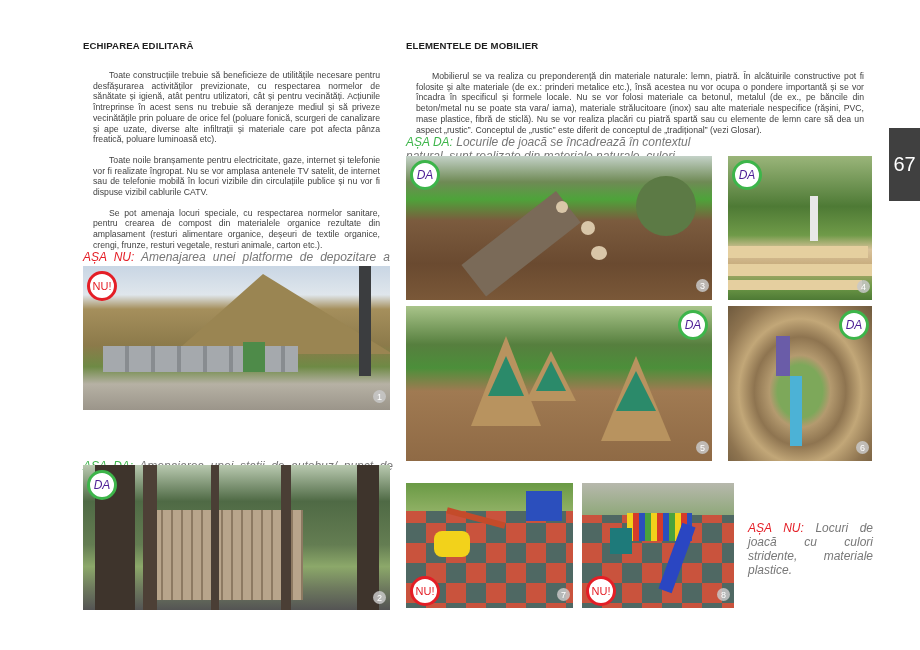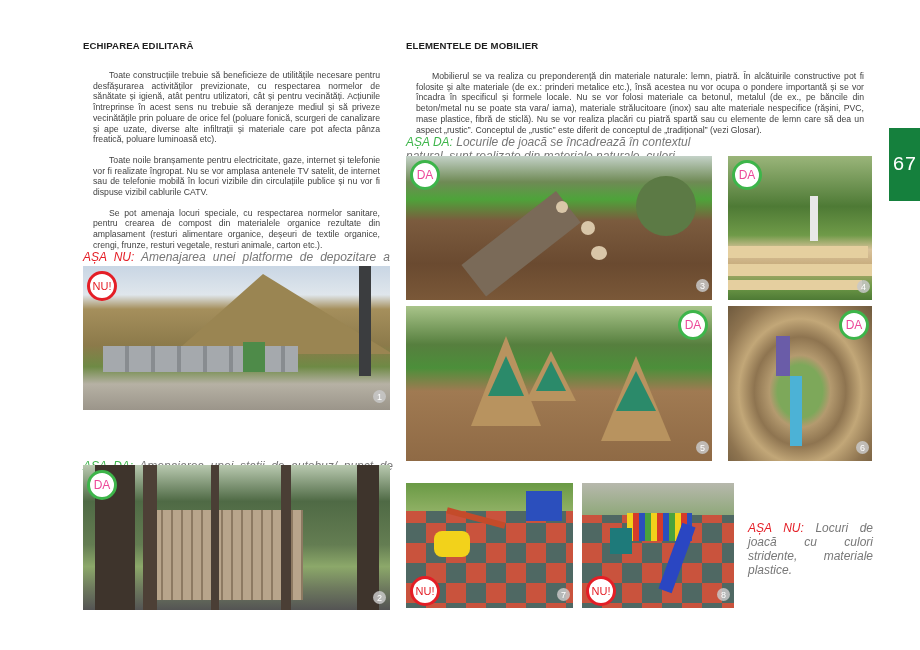--- a/index.html
+++ b/index.html
@@ -6,24 +6,24 @@
   body{width:920px;height:650px;position:relative;overflow:hidden;font-family:"Liberation Sans",sans-serif;color:#3a3a3a;}
   .abs{position:absolute;}
   .heading{font-weight:bold;font-size:9.6px;color:#1e1e1e;line-height:11px;letter-spacing:0.1px;}
   .body-text{font-size:8.7px;line-height:10.7px;text-align:justify;color:#3f3f3f;}
   .body-text p{margin:10px;text-indent:16px;}
   .caption{font-size:12px;line-height:14px;font-style:italic;color:#777;text-align:justify;margin-top:6px;}
   .cap-no{color:#e41e26;font-style:italic;}
   .cap-da{color:#3db54a;font-style:italic;}
   .photo{position:absolute;overflow:hidden;}
   .badge{position:absolute;width:30px;height:30px;border-radius:50%;background:#fff;display:flex;align-items:center;justify-content:center;font-size:12px;font-weight:normal;box-sizing:border-box;}
-  .badge.da{border:3px solid #3db54a;color:#ec4899;}
+  .badge.da{border:3px solid #3db54a;color:#4c1d95;font-style:italic;}
   .badge.nu{border:3px solid #e41e26;color:#e41e26;font-size:11px;}
   .num{position:absolute;width:13px;height:13px;border-radius:50%;background:rgba(200,200,200,0.85);color:#fff;font-size:9px;display:flex;align-items:center;justify-content:center;}
-  .page-tab{position:absolute;left:889px;top:128px;width:31px;height:73px;background:#15803d;color:#fff;font-size:20px;display:flex;align-items:center;justify-content:center;font-family:Liberation Mono, monospace;}
+  .page-tab{position:absolute;left:889px;top:128px;width:31px;height:73px;background:#404040;color:#fff;font-size:20px;display:flex;align-items:center;justify-content:center;}
 </style>
 </head>
 <body>
 
 <div class="abs heading" style="left:83px;top:40px;">ECHIPAREA EDILITARĂ</div>
 
 <div class="abs body-text" style="left:83px;top:60px;width:307px;">
   <p>Toate construcțiile trebuie să beneficieze de utilitățile necesare pentru desfășurarea activităților previzionate, cu respectarea normelor de sănătate și igienă, atât pentru utilizatori, cât și pentru vecinătăți. Acțiunile întreprinse în acest sens nu trebuie să deranjeze mediul și să priveze vecinătățile prin poluare de orice fel (poluare fonică, scurgeri de canalizare și ape uzate, diverse alte infiltrații și materiale care pot afecta pânza freatică, poluare luminoasă etc).</p>
   <p>Toate noile branșamente pentru electricitate, gaze, internet și telefonie vor fi realizate îngropat. Nu se vor amplasa antenele TV satelit, de internet sau de telefonie mobilă în locuri vizibile din circulațiile publice și nu vor fi dispuse vizibil cablurile CATV.</p>
   <p>Se pot amenaja locuri speciale, cu respectarea normelor sanitare, pentru crearea de compost din materialele organice rezultate din amplasament (resturi alimentare organice, deșeuri de textile organice, crengi, frunze, resturi vegetale, resturi animale, carton etc.).</p>

